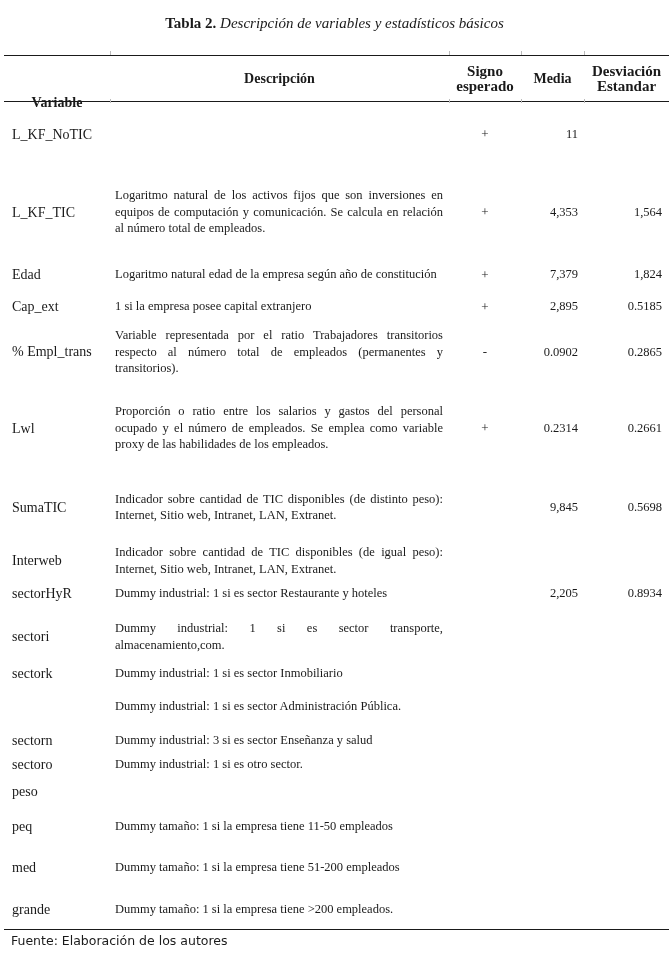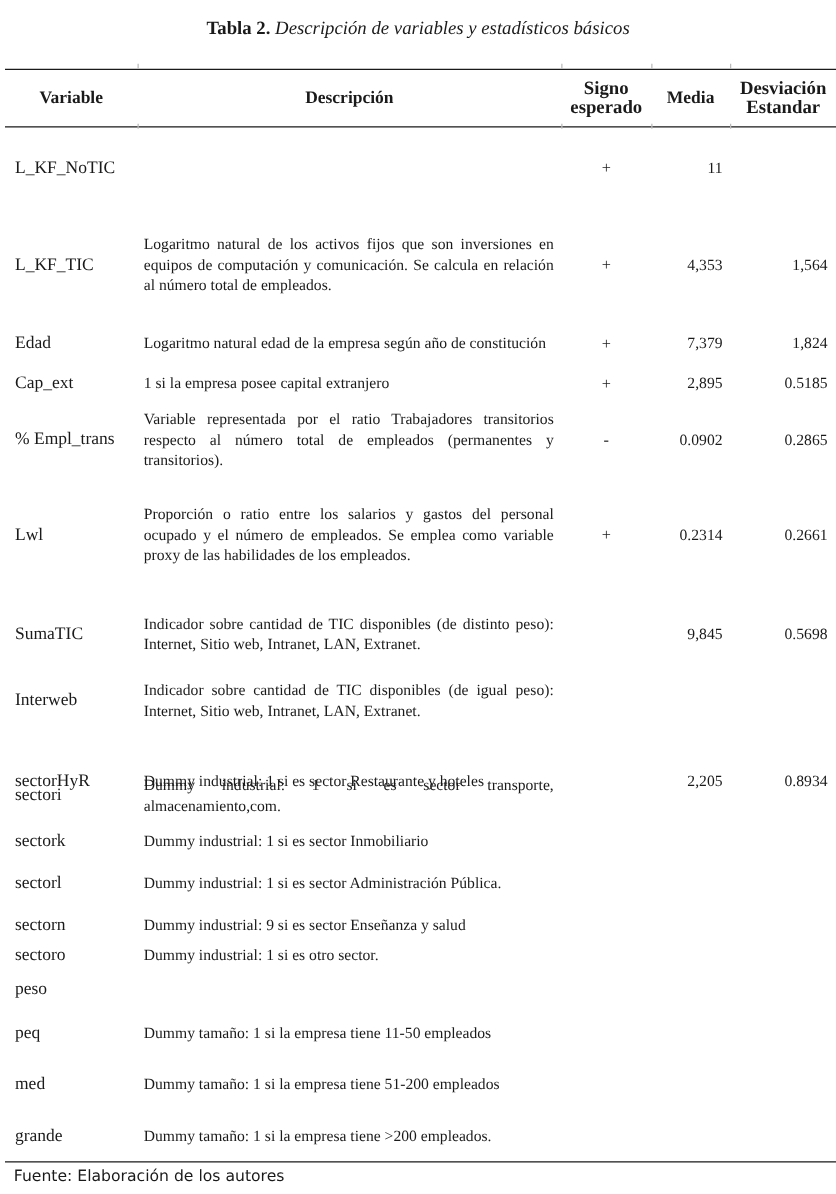--- a/index.html
+++ b/index.html
@@ -127,21 +127,21 @@
 
 <div class="tick" style="left:110px; top:51px;"></div>
 <div class="tick" style="left:449px; top:51px;"></div>
 <div class="tick" style="left:521px; top:51px;"></div>
 <div class="tick" style="left:584px; top:51px;"></div>
 <div class="tick" style="left:110px; top:99px;"></div>
 <div class="tick" style="left:449px; top:99px;"></div>
 <div class="tick" style="left:521px; top:99px;"></div>
 <div class="tick" style="left:584px; top:99px;"></div>
 
-<div class="hdr" style="left:4px; width:106px;">Variable</div>
+<div class="hdr" style="left:4px; width:106px;margin-top:24px;">Variable</div>
 <div class="hdr" style="left:110px; width:339px;text-align:right;">Descripción</div>
 <div class="hdr small" style="left:449px; width:72px; padding:0 10px; box-sizing:border-box;">Signo esperado</div>
 <div class="hdr" style="left:521px; width:63px;">Media</div>
 <div class="hdr small" style="left:584px; width:85px; padding:4px 6px; box-sizing:border-box;">Desviación Estandar</div>
 
 <div class="row" style="top:108px; height:52px;">
   <div class="cell c-var">L_KF_NoTIC</div>
   <div class="cell c-sign">+</div>
   <div class="cell c-media">11</div>
   <div class="cell c-std"></div>
@@ -196,21 +196,21 @@
 </div>
 
 <div class="row" style="top:543px; height:35px;">
   <div class="cell c-var">Interweb</div>
   <div class="cell c-desc">Indicador sobre cantidad de TIC disponibles (de igual peso): Internet, Sitio web, Intranet, LAN, Extranet.</div>
   <div class="cell c-sign"></div>
   <div class="cell c-media"></div>
   <div class="cell c-std"></div>
 </div>
 
-<div class="row" style="top:608px; height:35px;">
+<div class="row" style="top:576px; height:35px;">
   <div class="cell c-var">sectorHyR</div>
   <div class="cell c-desc">Dummy industrial: 1 si es sector Restaurante y hoteles</div>
   <div class="cell c-sign"></div>
   <div class="cell c-media">2,205</div>
   <div class="cell c-std">0.8934</div>
 </div>
 
 <div class="row" style="top:619px; height:35px;">
   <div class="cell c-var">sectori</div>
   <div class="cell c-desc">Dummy industrial: 1 si es sector transporte, almacenamiento,com.</div>
@@ -221,30 +221,29 @@
 
 <div class="row" style="top:663px; height:20px;">
   <div class="cell c-var">sectork</div>
   <div class="cell c-desc">Dummy industrial: 1 si es sector Inmobiliario</div>
   <div class="cell c-sign"></div>
   <div class="cell c-media"></div>
   <div class="cell c-std"></div>
 </div>
 
 <div class="row" style="top:689px; height:35px;">
-  <div class="cell c-var">sectorl</div>
   <div class="cell c-desc">Dummy industrial: 1 si es sector Administración Pública.</div>
   <div class="cell c-sign"></div>
   <div class="cell c-media"></div>
   <div class="cell c-std"></div>
 </div>
 
 <div class="row" style="top:730px; height:20px;">
   <div class="cell c-var">sectorn</div>
-  <div class="cell c-desc">Dummy industrial: 9 si es sector Enseñanza y salud</div>
+  <div class="cell c-desc">Dummy industrial: 3 si es sector Enseñanza y salud</div>
   <div class="cell c-sign"></div>
   <div class="cell c-media"></div>
   <div class="cell c-std"></div>
 </div>
 
 <div class="row" style="top:754px; height:20px;">
   <div class="cell c-var">sectoro</div>
   <div class="cell c-desc">Dummy industrial: 1 si es otro sector.</div>
   <div class="cell c-sign"></div>
   <div class="cell c-media"></div>

